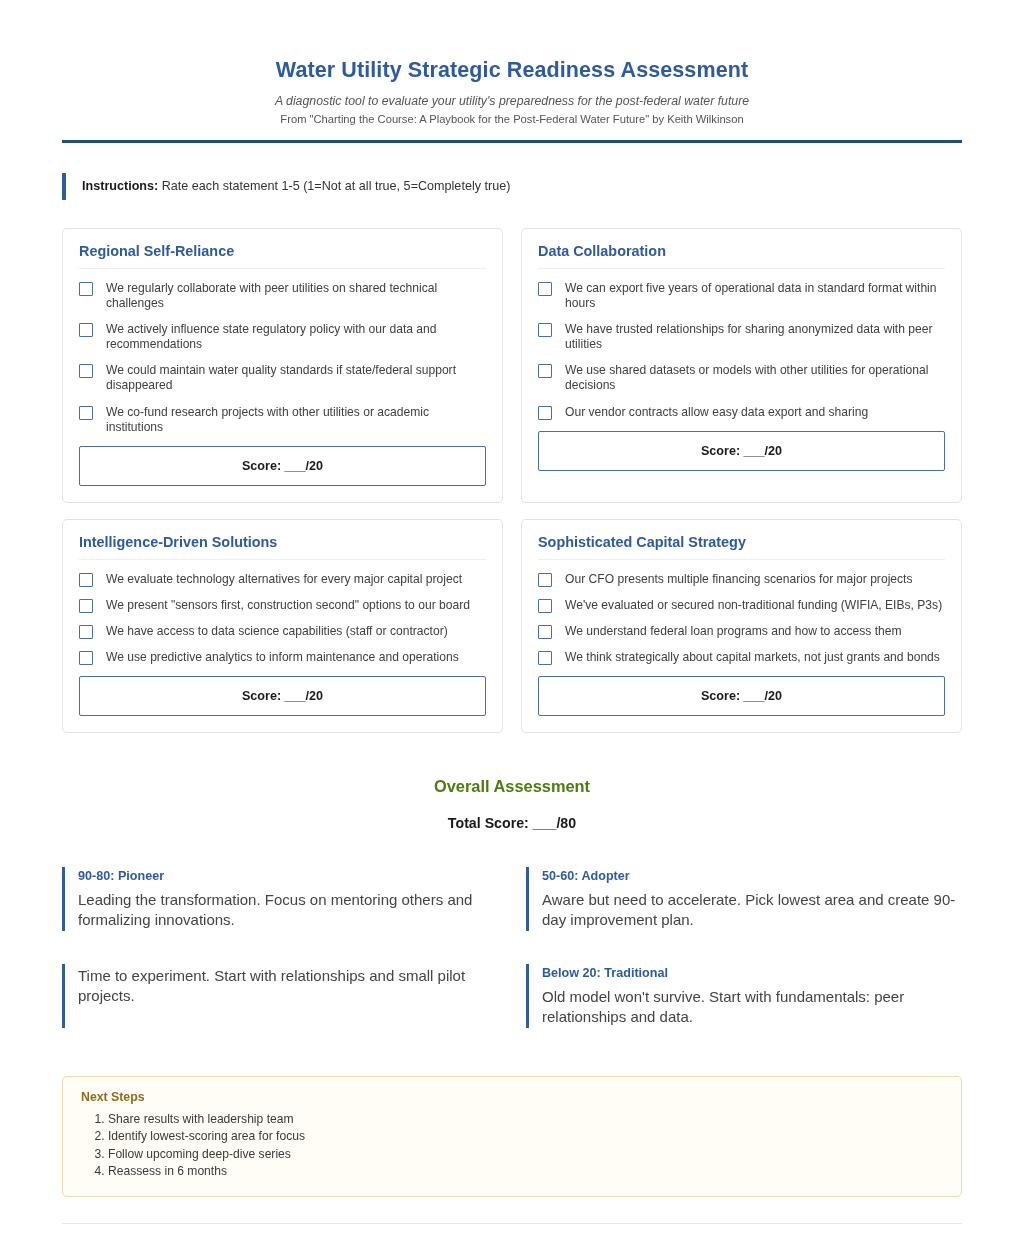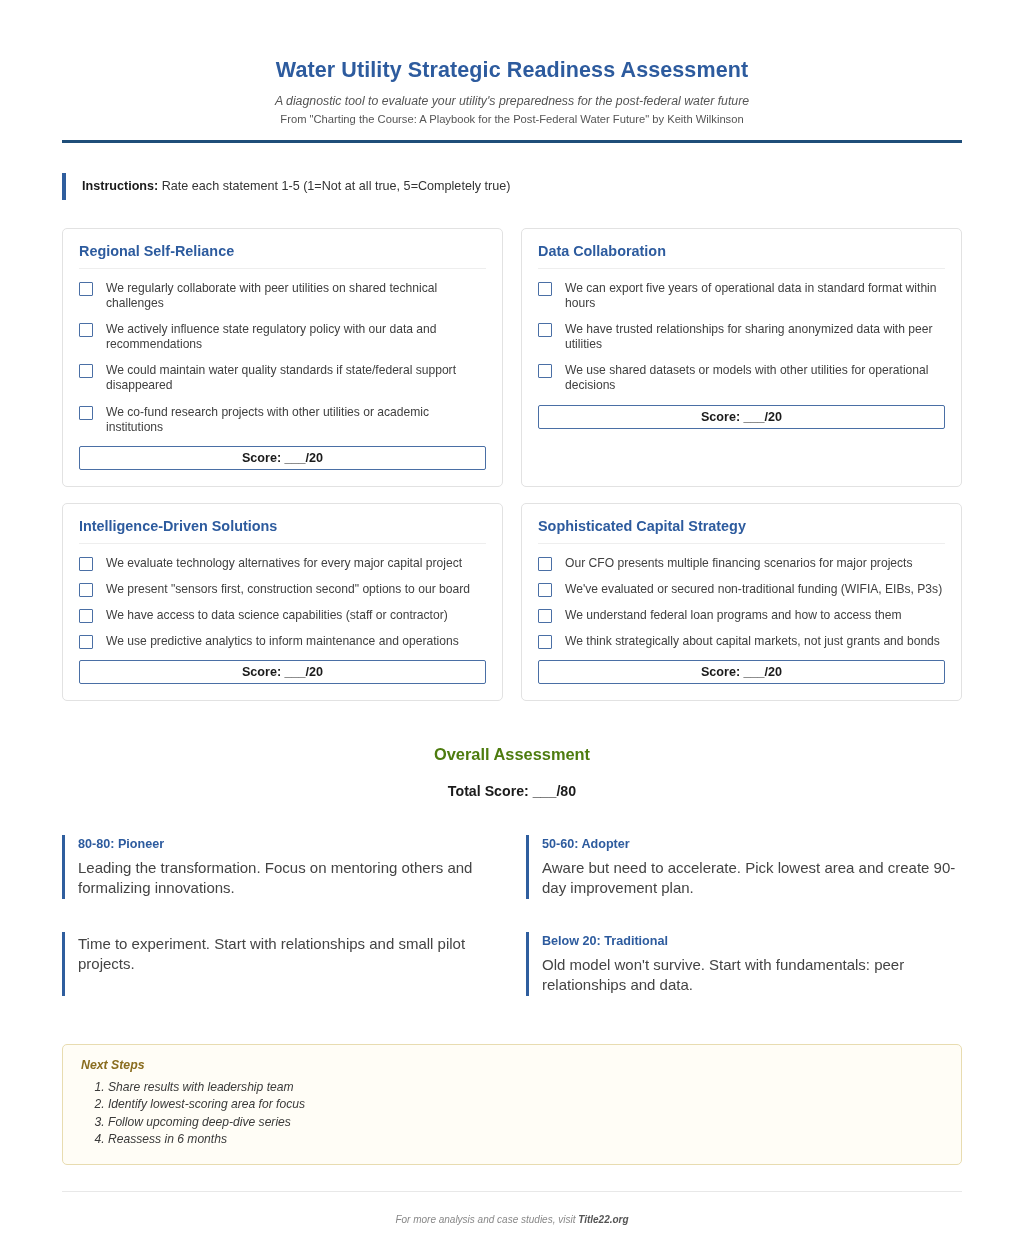--- a/index.html
+++ b/index.html
@@ -97,21 +97,21 @@
     font-size: 12.1px;
     color: #404040;
     line-height: 1.25;
   }
   .score-box {
     margin-top: 8px;
     border: 1.2px solid #4a6fa5;
     background: #ffffff;
     border-radius: 2px;
     text-align: center;
-    padding: 4px 0;
+    padding: 12px 0;
     font-size: 12.6px;
     font-weight: bold;
     color: #1a1a1a;
   }
 
   
   .overall-title {
     margin-top: 44px;
     text-align: center;
     font-size: 16.4px;
@@ -150,21 +150,20 @@
     line-height: 1.3;
   }
 
   
   .next-steps {
     margin-top: 48px;
     border: 1px solid #e8dcb0;
     border-radius: 5px;
     background: #fffdf6;
     padding: 13px 18px 16px 18px;
-    font-style: italic;
   }
   .next-steps-title {
     font-size: 12.3px;
     font-weight: bold;
     color: #8a6d1f;
     margin-bottom: 7px;
   }
   .next-steps ol {
     margin: 0;
     padding-left: 27px;
@@ -242,20 +241,24 @@
           <span class="statement-text">We can export five years of operational data in standard format within hours</span>
         </div>
         <div class="statement-row">
           <span class="checkbox"></span>
           <span class="statement-text">We have trusted relationships for sharing anonymized data with peer utilities</span>
         </div>
         <div class="statement-row">
           <span class="checkbox"></span>
           <span class="statement-text">We use shared datasets or models with other utilities for operational decisions</span>
         </div>
+        <div class="statement-row">
+          <span class="checkbox"></span>
+          <span class="statement-text">Our vendor contracts allow easy data export and sharing</span>
+        </div>
         <div class="score-box">Score: ___/20</div>
       </div>
 
       <div class="card">
         <div class="card-title">Intelligence-Driven Solutions</div>
         <div class="card-divider"></div>
         <div class="statement-row">
           <span class="checkbox"></span>
           <span class="statement-text">We evaluate technology alternatives for every major capital project</span>
         </div>
@@ -296,21 +299,21 @@
         <div class="score-box">Score: ___/20</div>
       </div>
 
     </div>
 
     <div class="overall-title">Overall Assessment</div>
     <div class="total-score">Total Score: ___/80</div>
 
     <div class="bands">
       <div class="band">
-        <div class="band-title">80-80: Pioneer</div>
+        <div class="band-title">90-80: Pioneer</div>
         <div class="band-desc">Leading the transformation. Focus on mentoring others and formalizing innovations.</div>
       </div>
       <div class="band">
         <div class="band-title">50-60: Adopter</div>
         <div class="band-desc">Aware but need to accelerate. Pick lowest area and create 90-day improvement plan.</div>
       </div>
       <div class="band">
         <div class="band-desc">Time to experiment. Start with relationships and small pilot projects.</div>
       </div>
       <div class="band">

